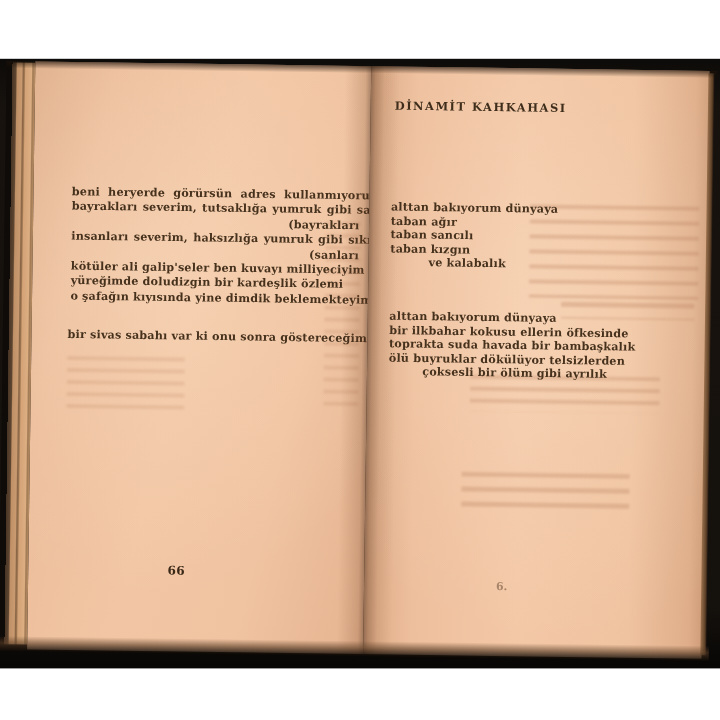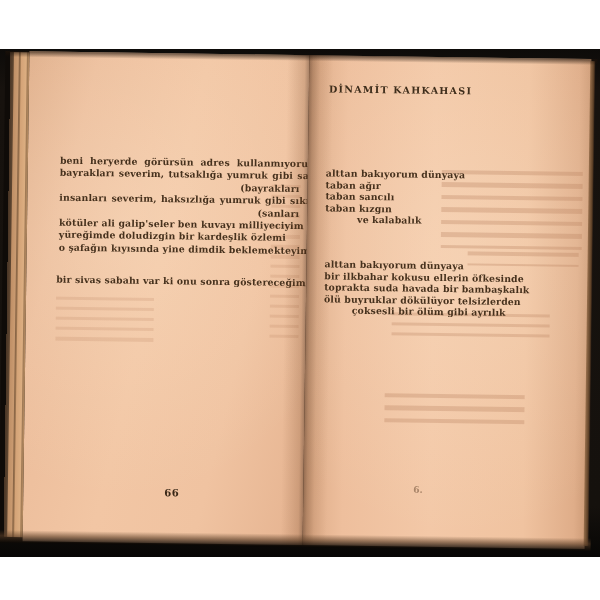--- a/index.html
+++ b/index.html
@@ -71,21 +71,21 @@
   .sline{font-size:9.3px;line-height:11.6px;letter-spacing:.15px;}
   .stanza1{left:18px;top:112px;width:250px;}
   .stanza2{left:18px;top:203px;width:250px;}
   .ind32{padding-left:32px;}
   .ind28{padding-left:28px;}
   .header-right{
     position:absolute;left:20px;top:28px;z-index:3;
     font-size:9.5px;font-weight:700;letter-spacing:1.3px;color:#3e2d1b;white-space:nowrap;
   }
   .pageno{position:absolute;z-index:3;font-weight:700;}
-  .pageno-left{left:141px;top:418px;font-size:10px;color:#3a2817;letter-spacing:.5px;margin-top:16px;}
+  .pageno-left{left:116px;top:418px;font-size:10px;color:#3a2817;letter-spacing:.5px;}
   .pageno-right{left:110px;top:428px;font-size:9px;color:#6d4e36;opacity:.55;}
   
   .ghost{position:absolute;z-index:2;opacity:.4;filter:blur(.7px);}
   .glines{background:repeating-linear-gradient(180deg,
       rgba(182,126,92,.75) 0px,rgba(182,126,92,.75) 4px,
       rgba(182,126,92,0) 4px,rgba(182,126,92,0) 12.5px);}
   .glines10{background:repeating-linear-gradient(180deg,
       rgba(182,126,92,.7) 0px,rgba(182,126,92,.7) 3.5px,
       rgba(182,126,92,0) 3.5px,rgba(182,126,92,0) 10px);}
   .gfaint{opacity:.28;}

